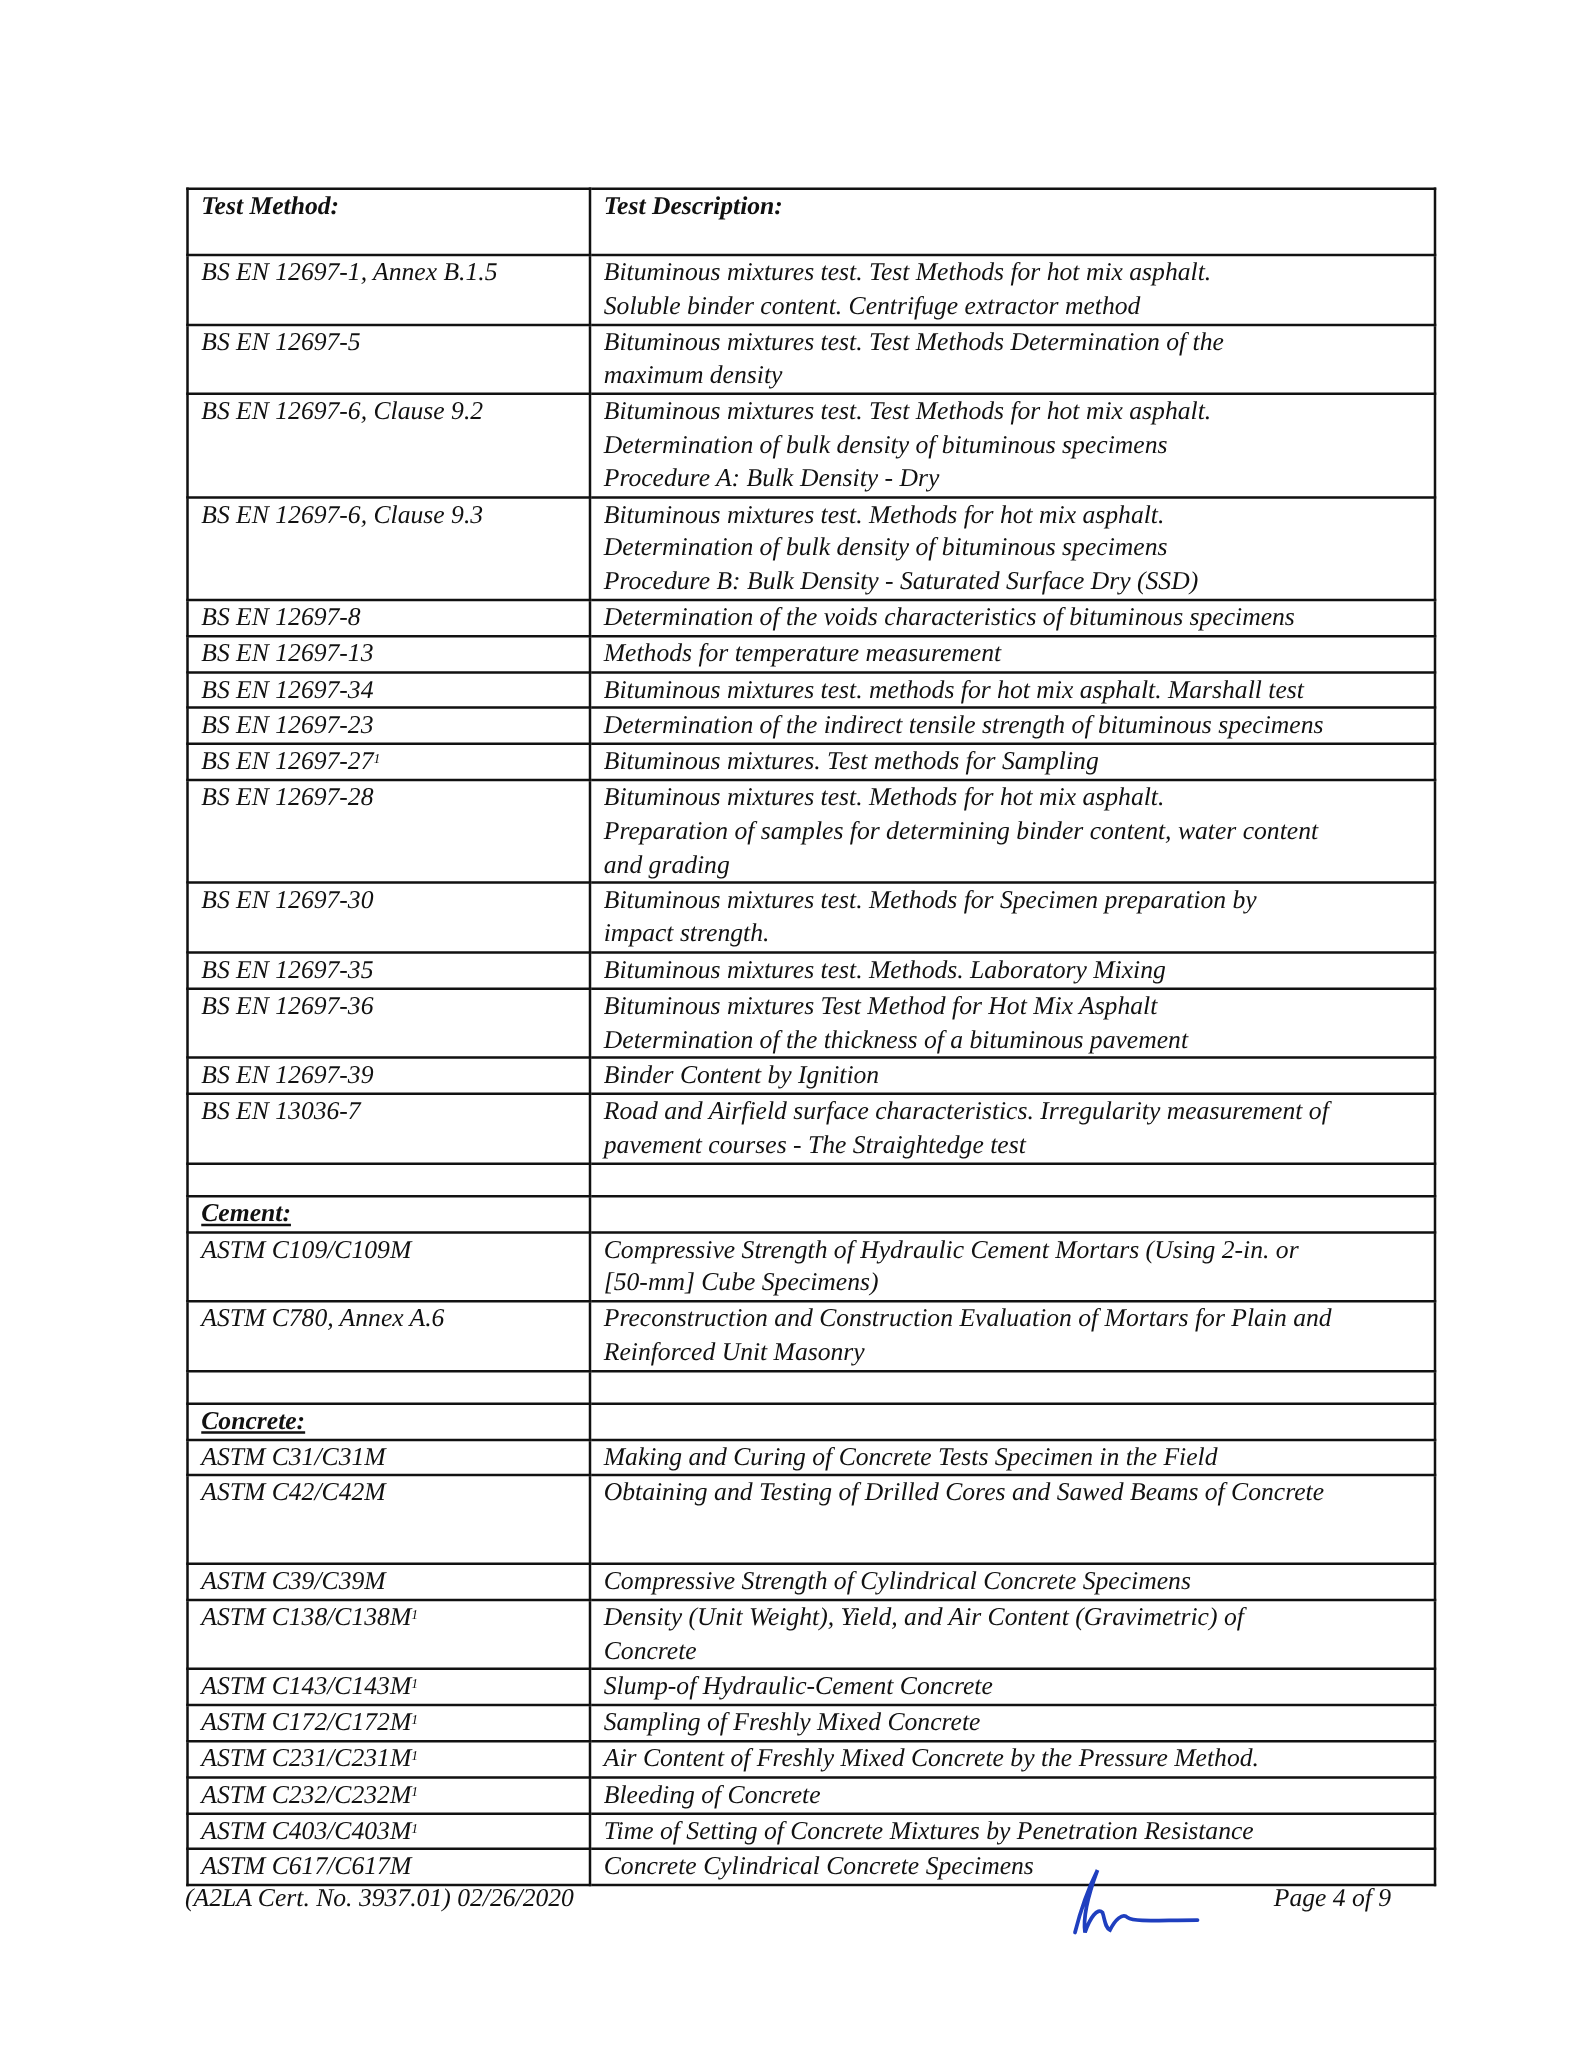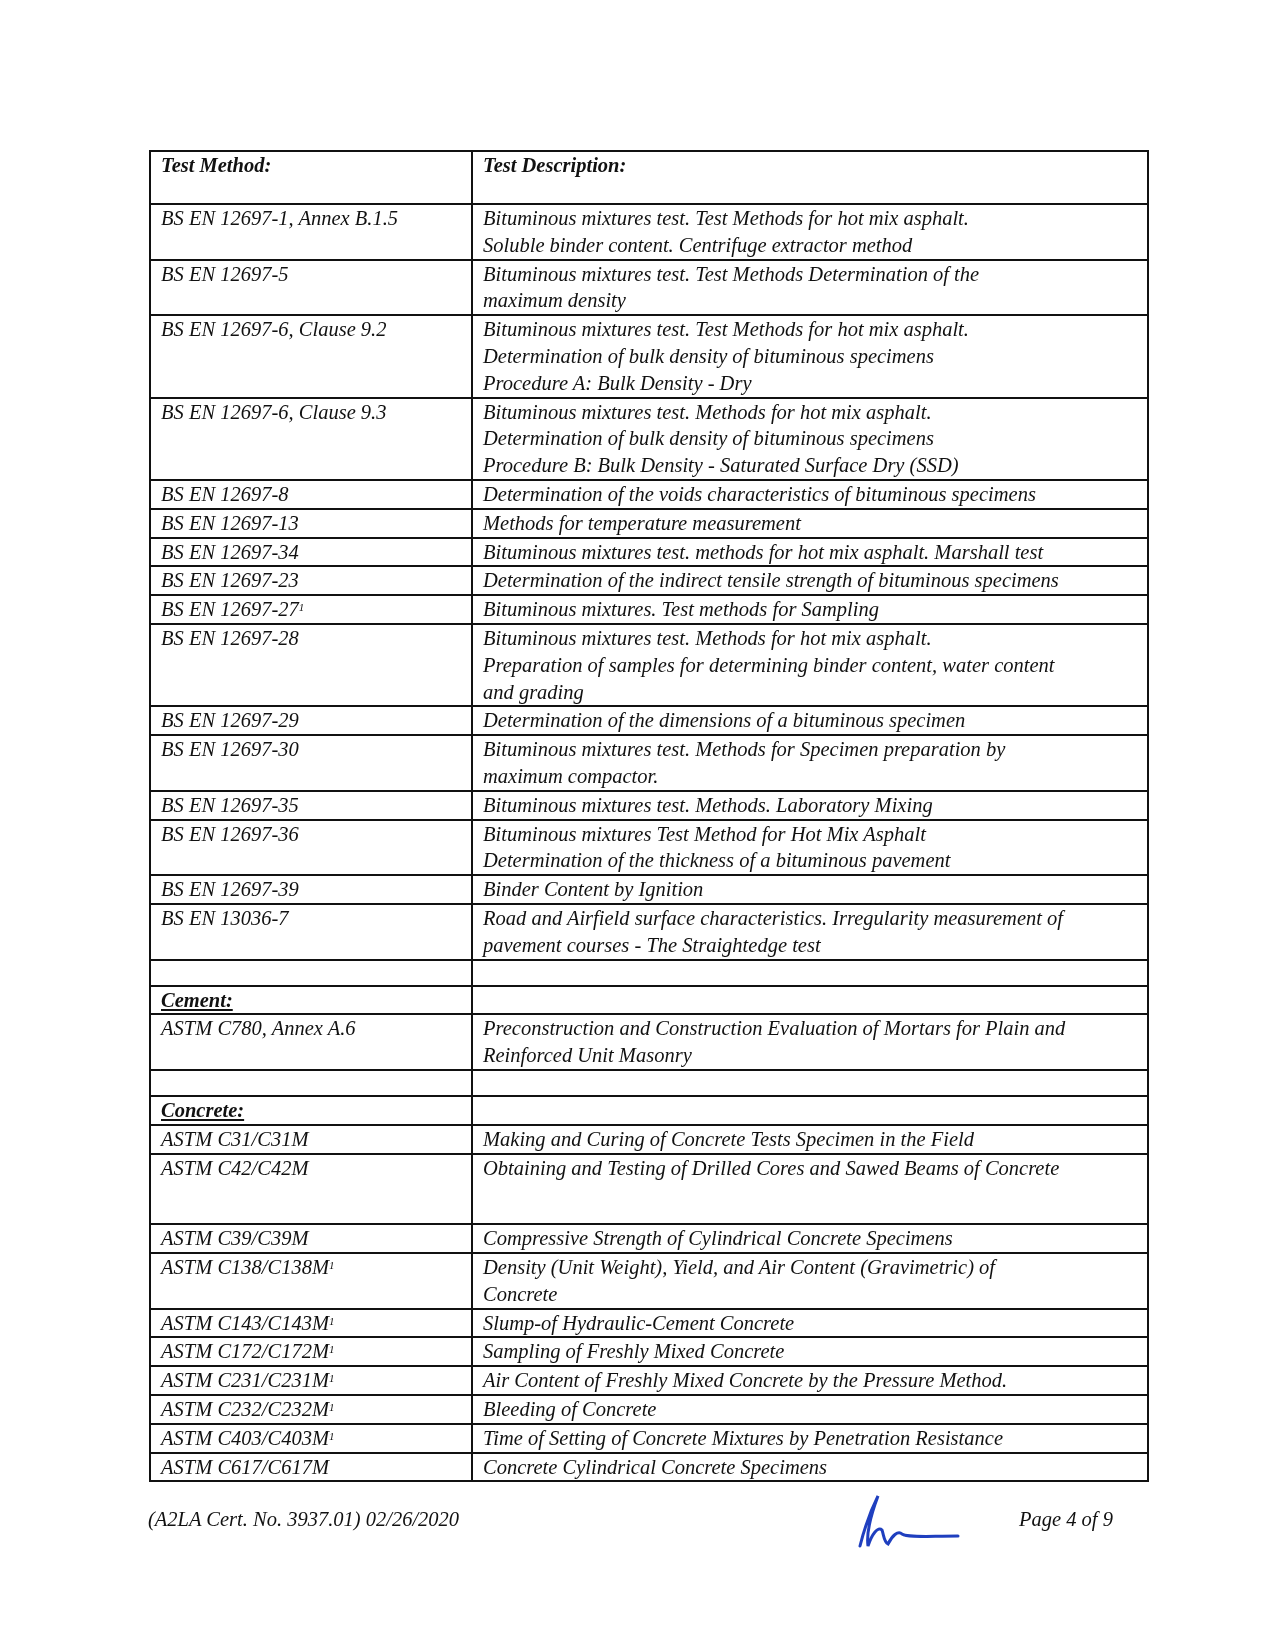--- a/index.html
+++ b/index.html
@@ -98,30 +98,24 @@
         </tr>
         <tr>
           <td><span>BS EN 12697-28</span></td>
           <td>
             <span class="line">Bituminous mixtures test. Methods for hot mix asphalt.</span>
             <span class="line">Preparation of samples for determining binder content, water content</span>
             <span class="line">and grading</span>
           </td>
         </tr>
         <tr>
-          <td><span>BS EN 12697-29</span></td>
-          <td>
-            <span class="line">Determination of the dimensions of a bituminous specimen</span>
-          </td>
-        </tr>
-        <tr>
           <td><span>BS EN 12697-30</span></td>
           <td>
             <span class="line">Bituminous mixtures test. Methods for Specimen preparation by</span>
-            <span class="line">maximum compactor.</span>
+            <span class="line">impact strength.</span>
           </td>
         </tr>
         <tr>
           <td><span>BS EN 12697-35</span></td>
           <td>
             <span class="line">Bituminous mixtures test. Methods.  Laboratory Mixing</span>
           </td>
         </tr>
         <tr>
           <td><span>BS EN 12697-36</span></td>
@@ -143,20 +137,27 @@
             <span class="line">pavement courses - The Straightedge test</span>
           </td>
         </tr>
         <tr class="blank">
           <td></td>
           <td></td>
         </tr>
         <tr>
           <td><span class="section">Cement:</span></td>
           <td></td>
+        </tr>
+        <tr>
+          <td><span>ASTM C109/C109M</span></td>
+          <td>
+            <span class="line">Compressive Strength of Hydraulic Cement Mortars (Using 2-in. or</span>
+            <span class="line">[50-mm] Cube Specimens)</span>
+          </td>
         </tr>
         <tr>
           <td><span>ASTM C780, Annex A.6</span></td>
           <td>
             <span class="line">Preconstruction and Construction Evaluation of Mortars for Plain and</span>
             <span class="line">Reinforced Unit Masonry</span>
           </td>
         </tr>
         <tr class="blank">
           <td></td>

